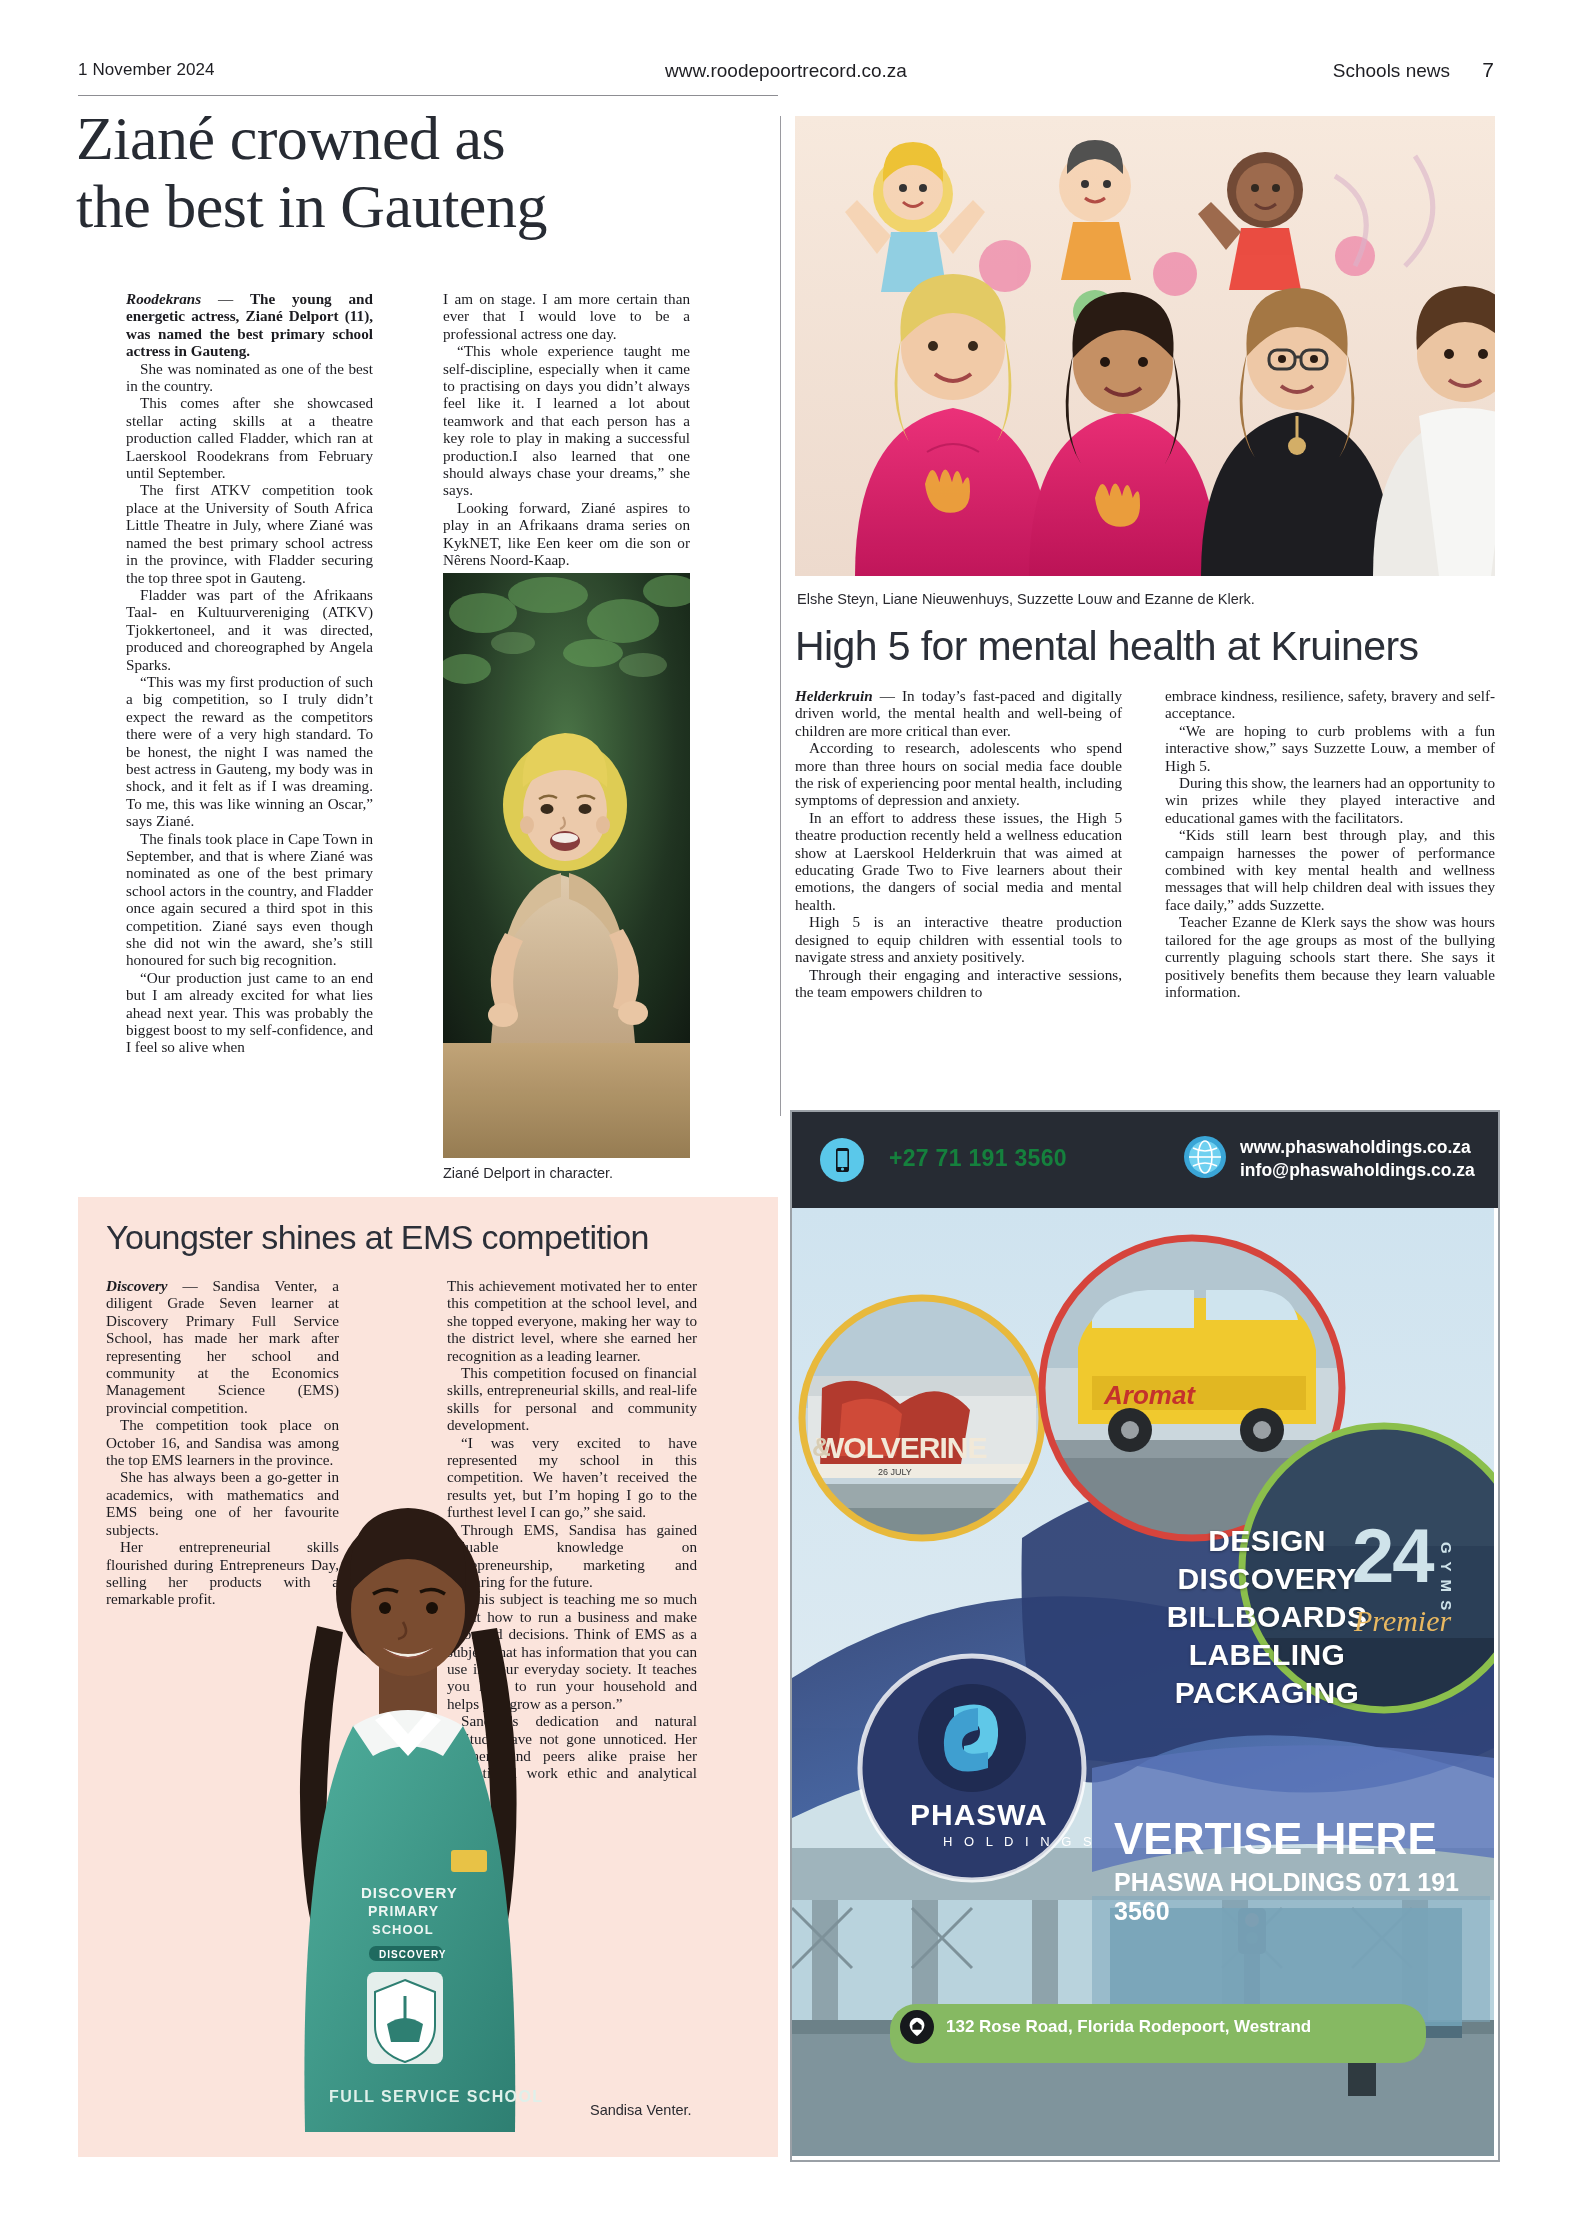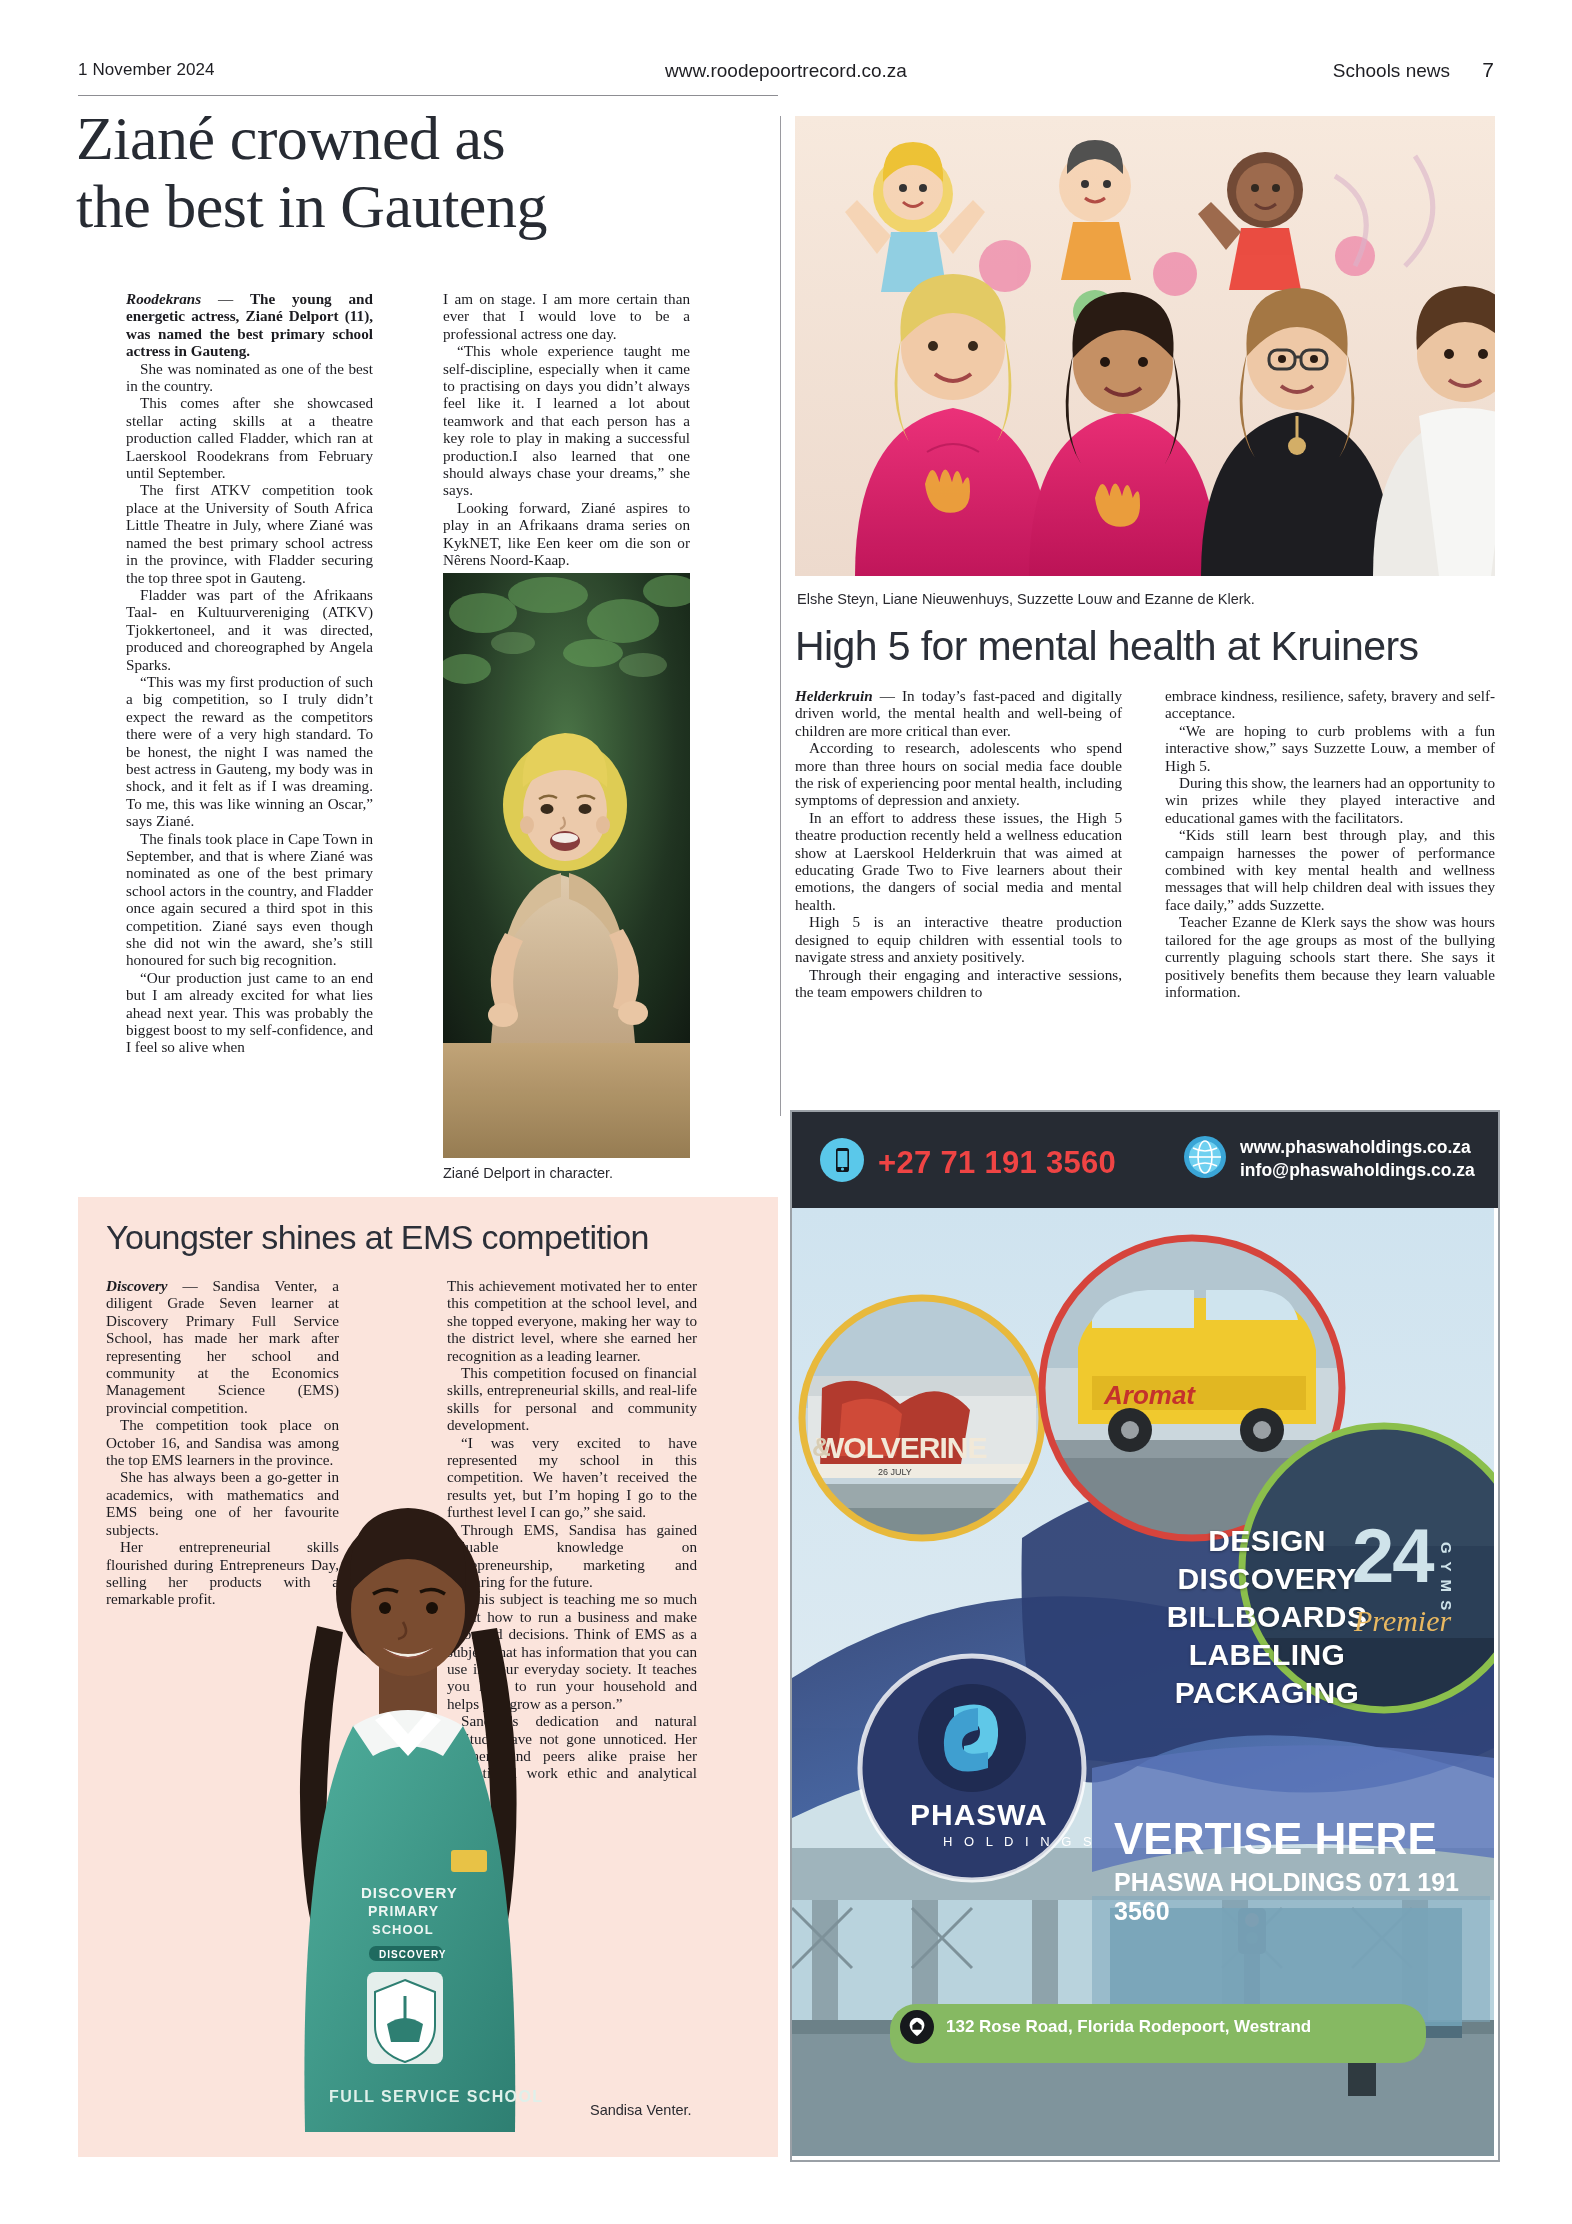--- a/index.html
+++ b/index.html
@@ -45,21 +45,21 @@
   .vline{position:absolute;width:1px;background:#9a9aa0;}
 
   
   .pinkbox{position:absolute;background:#fbe4dc;}
 
   
   .adbox{position:absolute;border:2px solid #9aa0a6;background:#ffffff;overflow:hidden;}
   .ad-header{position:absolute;left:0;top:0;right:0;height:96px;background:#262b33;}
   .ad-ico{position:absolute;border-radius:50%;background:#5ac8ea;}
   .ad-phone{position:absolute;font-family:"Liberation Sans",sans-serif;font-weight:bold;
-    color:#ef4444;font-size:31px;letter-spacing:.3px;}
+    color:#15803d;font-size:23px;letter-spacing:.3px;margin-left:11px;}
   .ad-web{position:absolute;font-family:"Liberation Sans",sans-serif;font-weight:bold;
     color:#fff;font-size:17.5px;line-height:23px;}
   .ad-serv{position:absolute;font-family:"Liberation Sans",sans-serif;font-weight:bold;
     color:#fff;font-size:30px;line-height:38px;text-align:center;letter-spacing:.4px;
     text-shadow:0 1px 3px rgba(0,0,0,.35);}
   .ad-addr{position:absolute;background:#86b962;border-radius:26px;height:46px;
     display:flex;align-items:center;gap:12px;padding:0 26px 13px 10px;}
   .ad-addr-txt{font-family:"Liberation Sans",sans-serif;font-weight:bold;color:#fff;font-size:17px;}
   .pin{width:34px;height:34px;border-radius:50%;background:#16181c;display:flex;
     align-items:center;justify-content:center;flex:0 0 34px;}

